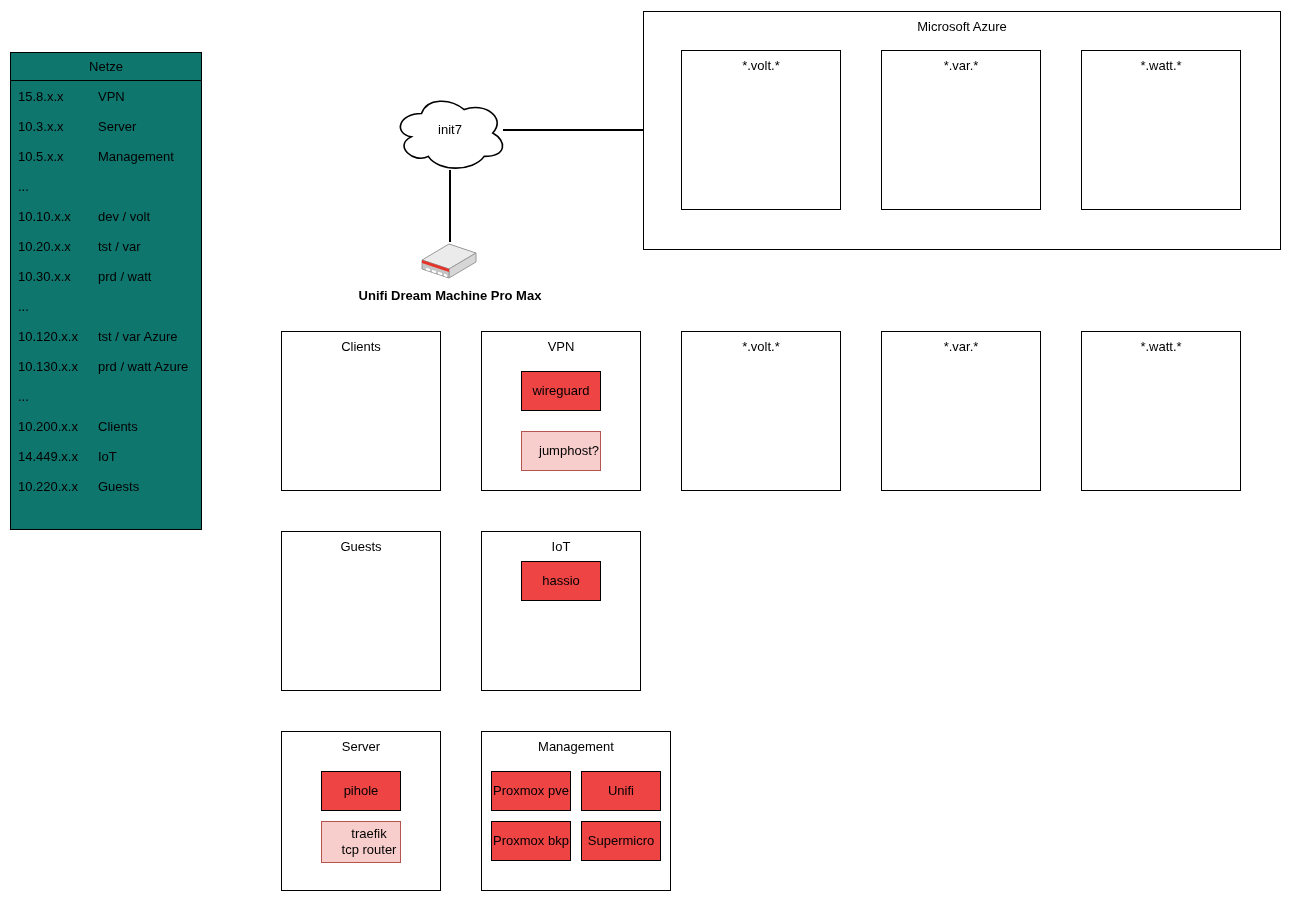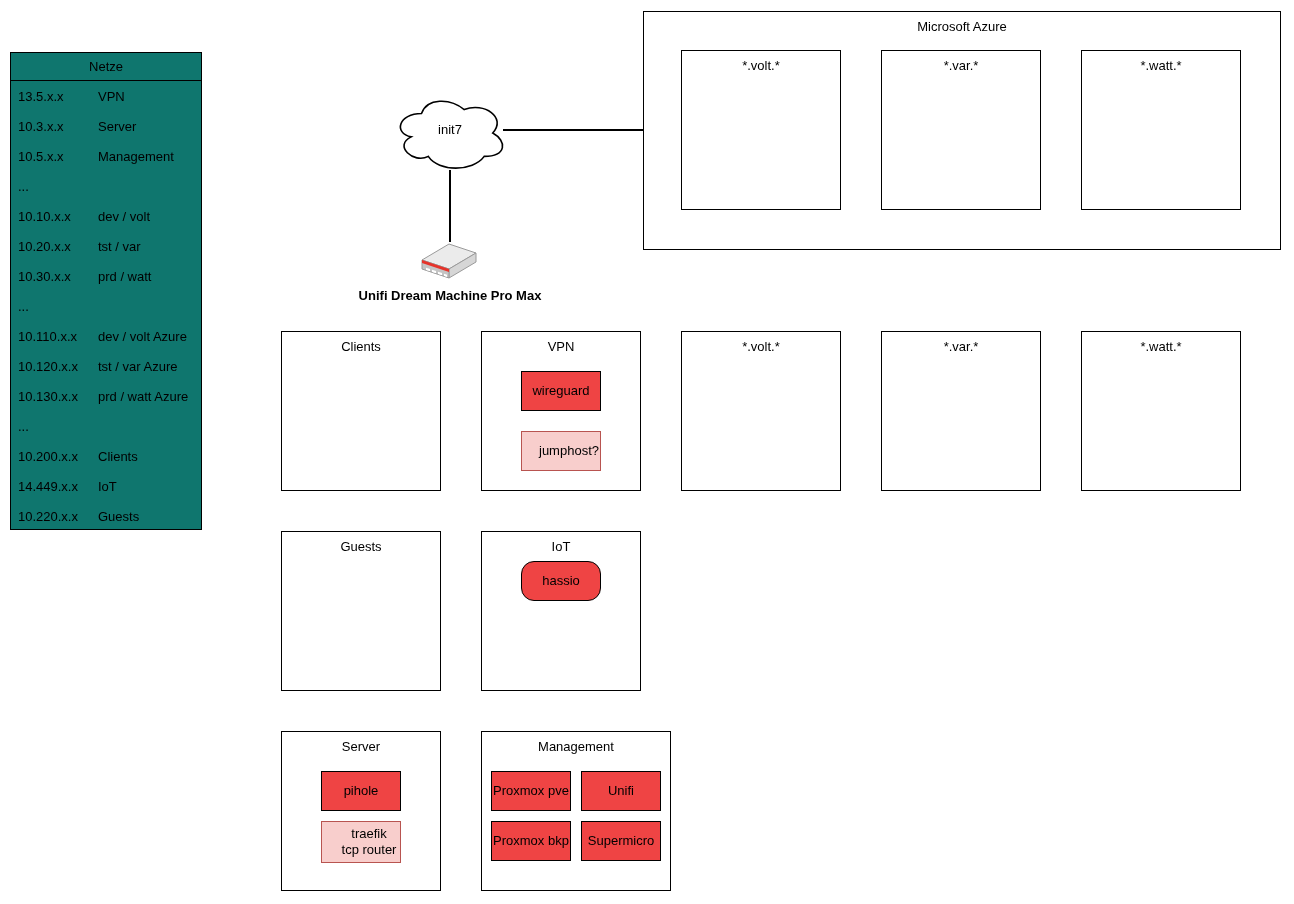--- a/index.html
+++ b/index.html
@@ -49,21 +49,21 @@
   svg { display: block; }
 </style>
 </head>
 <body>
 
 <div id="canvas">
 
   <div id="netze">
     <div class="thead">Netze</div>
     <div class="trow">
-      <span class="td-ip">13.5.x.x</span>
+      <span class="td-ip">15.8.x.x</span>
       <span class="td-label">VPN</span>
     </div>
     <div class="trow">
       <span class="td-ip">10.3.x.x</span>
       <span class="td-label">Server</span>
     </div>
     <div class="trow">
       <span class="td-ip">10.5.x.x</span>
       <span class="td-label">Management</span>
     </div>
@@ -79,24 +79,20 @@
       <span class="td-ip">10.20.x.x</span>
       <span class="td-label">tst / var</span>
     </div>
     <div class="trow">
       <span class="td-ip">10.30.x.x</span>
       <span class="td-label">prd / watt</span>
     </div>
     <div class="trow">
       <span class="td-ip">...</span>
       <span class="td-label"></span>
-    </div>
-    <div class="trow">
-      <span class="td-ip">10.110.x.x</span>
-      <span class="td-label">dev / volt Azure</span>
     </div>
     <div class="trow">
       <span class="td-ip">10.120.x.x</span>
       <span class="td-label">tst / var Azure</span>
     </div>
     <div class="trow">
       <span class="td-ip">10.130.x.x</span>
       <span class="td-label">prd / watt Azure</span>
     </div>
     <div class="trow">
@@ -175,21 +171,21 @@
   <div class="box" style="left:1081px; top:331px; width:160px; height:160px;">
     <div class="box-title">*.watt.*</div>
   </div>
 
   <div class="box" style="left:281px; top:531px; width:160px; height:160px;">
     <div class="box-title">Guests</div>
   </div>
   <div class="box" style="left:481px; top:531px; width:160px; height:160px;">
     <div class="box-title">IoT</div>
   </div>
-  <div class="leaf" style="left:521px; top:561px; width:80px; height:40px;border-radius:13px;">hassio</div>
+  <div class="leaf" style="left:521px; top:561px; width:80px; height:40px;">hassio</div>
 
   <div class="box" style="left:281px; top:731px; width:160px; height:160px;">
     <div class="box-title">Server</div>
   </div>
   <div class="leaf" style="left:321px; top:771px; width:80px; height:40px;">pihole</div>
   <div class="leaf pink" style="left:321px; top:821px; width:80px; height:42px;">traefik
 tcp router</div>
 
   <div class="box" style="left:481px; top:731px; width:190px; height:160px;">
     <div class="box-title">Management</div>

